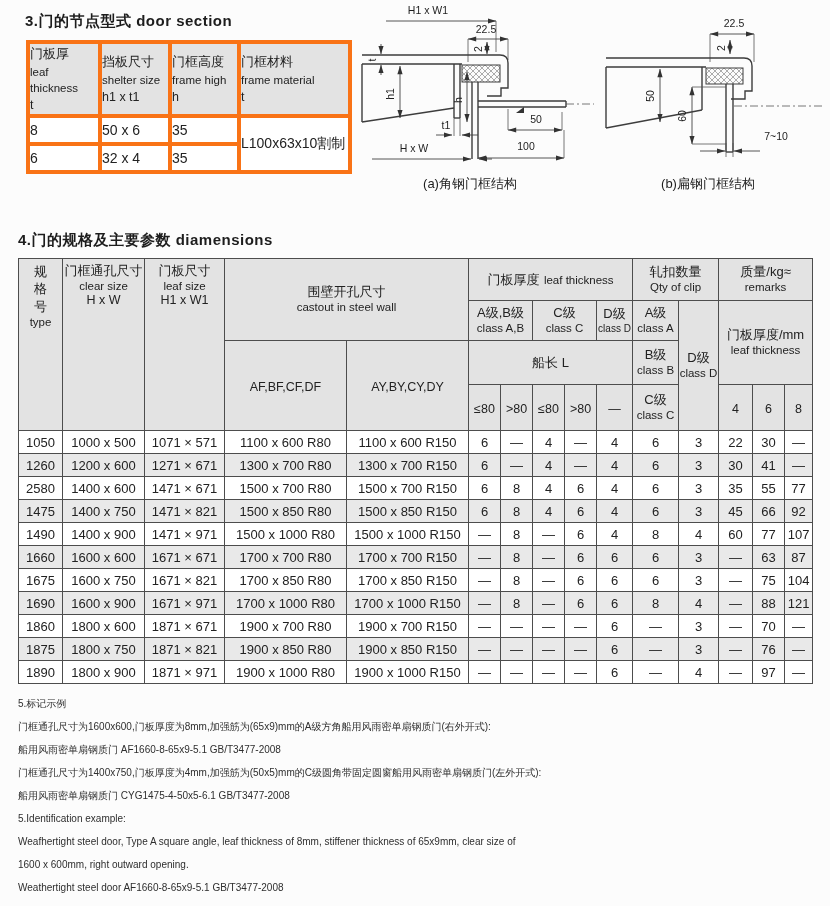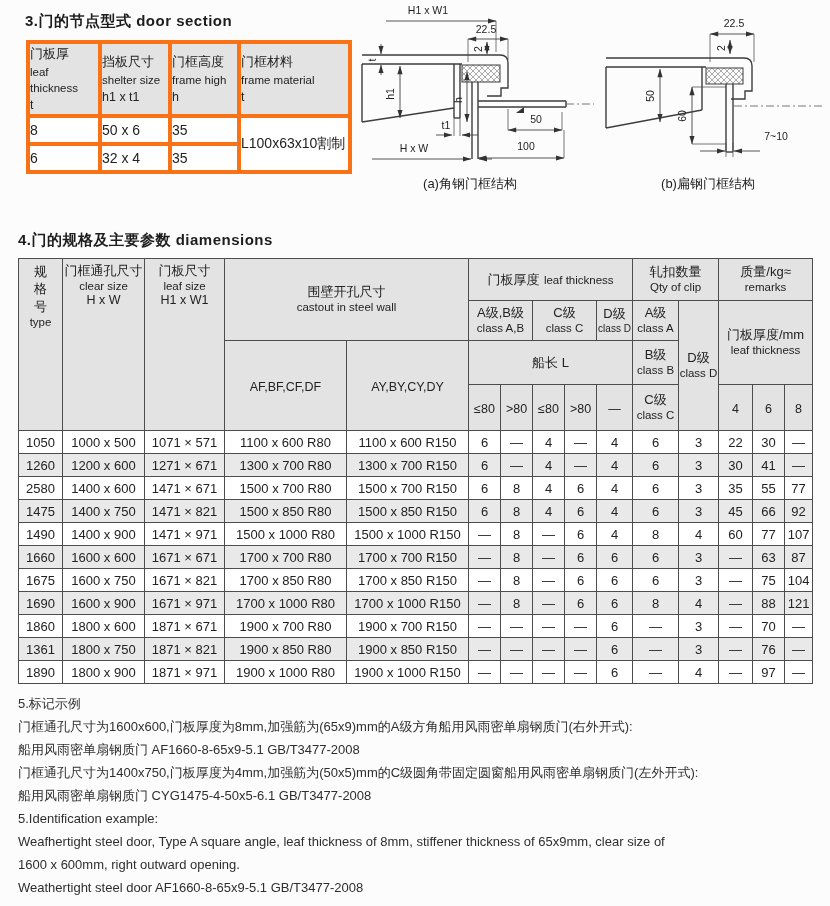--- a/index.html
+++ b/index.html
@@ -37,21 +37,21 @@
   .t2 .zh{font-size:13px;line-height:1.25;}
   .t2 .en{font-size:11.5px;line-height:1.25;}
   .t2 .sm{font-size:10px;line-height:1.2;}
   .t2 .sym{font-size:12.5px;}
   .hstack{display:flex;flex-direction:column;justify-content:flex-start;height:164px;align-items:center;}
   .vchars{width:15px;margin:0 auto;font-size:13px;line-height:1.35;word-break:break-all;}
   .r1{height:42px;} .r2{height:40px;} .r3{height:44px;} .r4{height:46px;}
 
   
   .notes{position:absolute;left:18px;top:692px;width:800px;}
-  .notes div{font-size:13px;line-height:23px;color:#2e2e2e;white-space:nowrap;}
+  .notes div{font-size:10px;line-height:23px;color:#2e2e2e;white-space:nowrap;}
 </style>
 </head>
 <body>
 
 <div class="page">
 
   <div class="sec-title" id="sec3-title">3.门的节点型式  door  section</div>
 
   <table class="t1">
     <colgroup>
@@ -473,21 +473,21 @@
           <td>—</td>
           <td>—</td>
           <td>6</td>
           <td>—</td>
           <td>3</td>
           <td>—</td>
           <td>70</td>
           <td>—</td>
         </tr>
         <tr class="alt">
-          <td>1361</td>
+          <td>1875</td>
           <td>1800 x 750</td>
           <td>1871 × 821</td>
           <td>1900 x 850 R80</td>
           <td>1900 x 850 R150</td>
           <td>—</td>
           <td>—</td>
           <td>—</td>
           <td>—</td>
           <td>6</td>
           <td>—</td>

